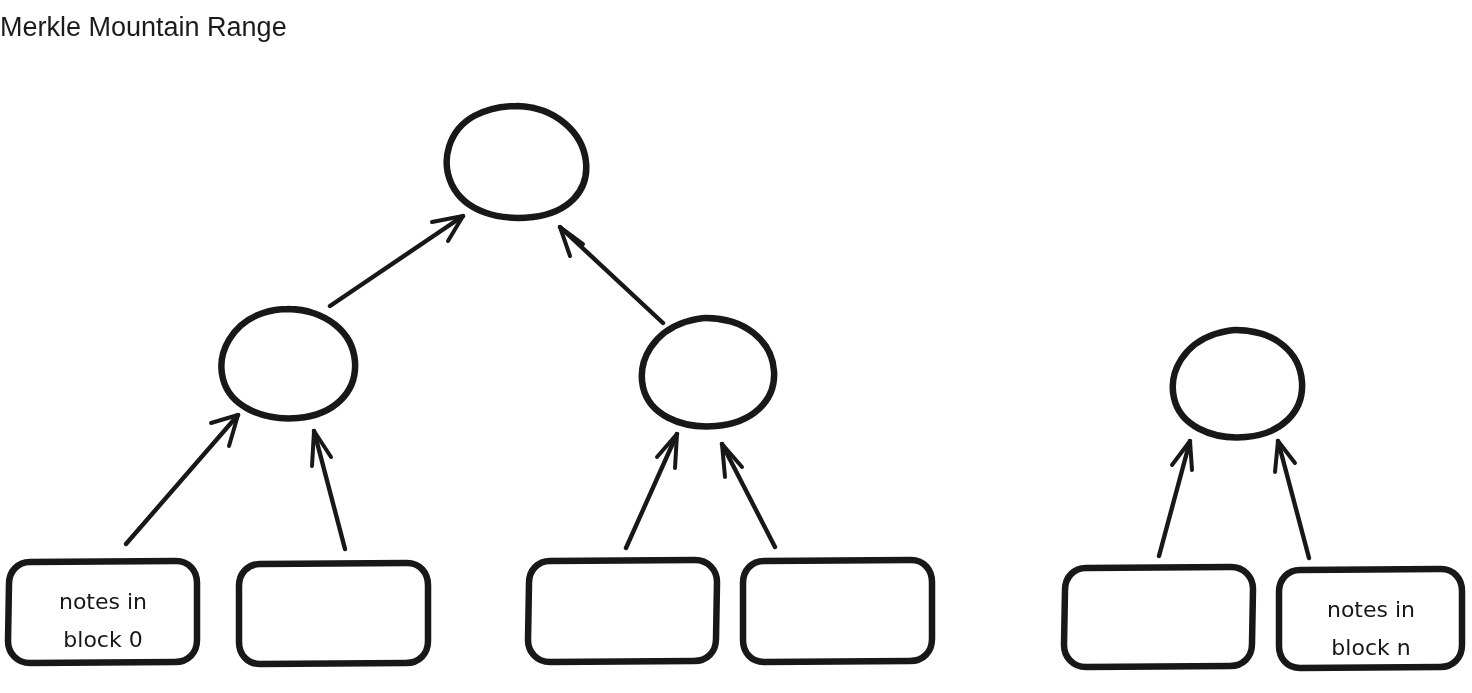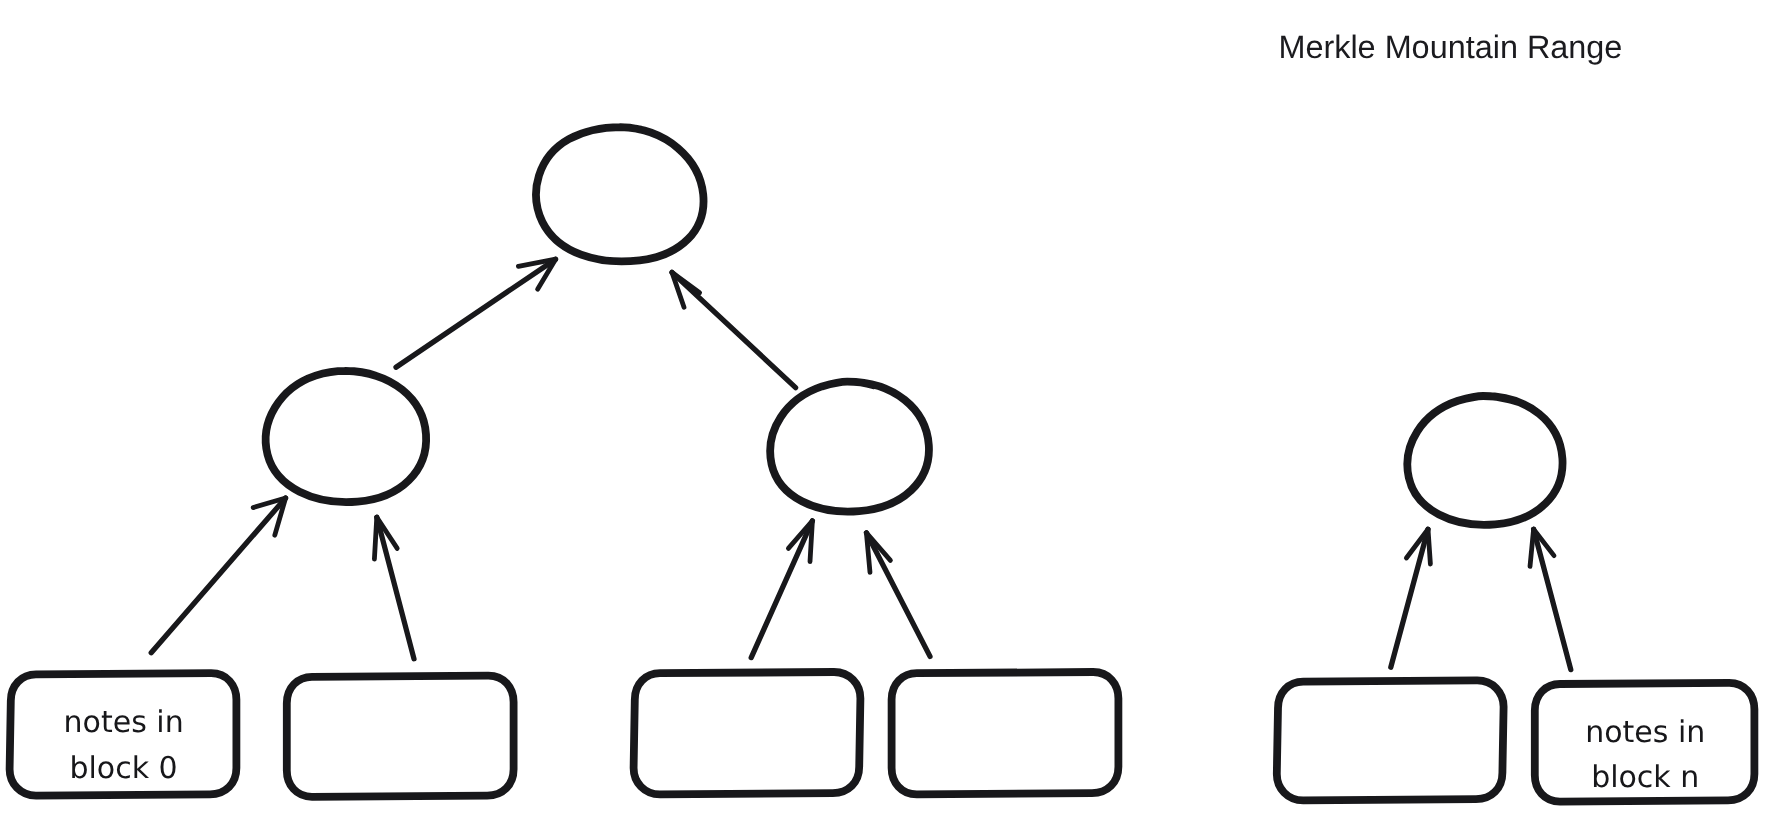--- a/index.html
+++ b/index.html
@@ -22,36 +22,36 @@
   #diagram-svg {
     position: absolute;
     left: 0;
     top: 0;
     width: 1472px;
     height: 693px;
   }
   .title-block {
     position: absolute;
     left: 0;
-    top: 22px;
+    top: 10px;
     width: 1352px;
-    text-align: right;
+    text-align: left;
     pointer-events: none;
   }
   .title-line {
     font-family: "Liberation Sans", sans-serif;
     font-size: 27px;
     color: #1b1b1f;
     line-height: 34px;
     letter-spacing: 0px;
   }
   .node-label {
     position: absolute;
     font-family: "DejaVu Sans", sans-serif;
-    font-size: 25px;
+    font-size: 22px;
     color: #17171a;
     text-align: center;
     line-height: 38px;
     white-space: pre-line;
     pointer-events: none;
   }
   .hand {
     fill: none;
     stroke: #18181b;
     stroke-linecap: round;

